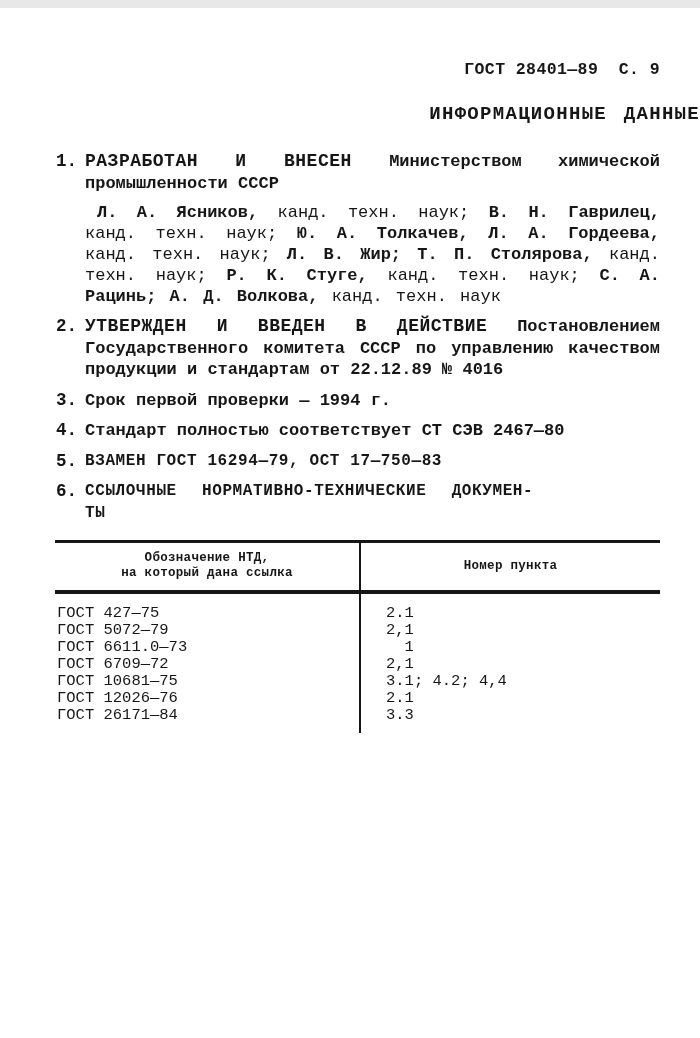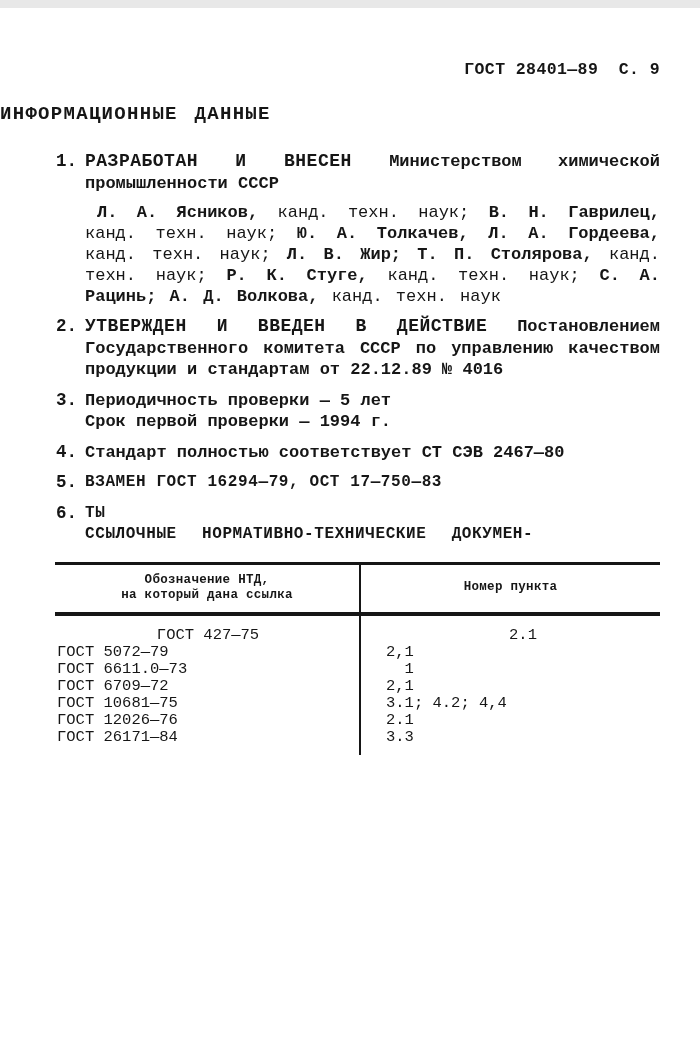--- a/index.html
+++ b/index.html
@@ -22,21 +22,21 @@
     padding-top:52px;
     margin-right:40px;
     text-align:right;
     font-weight:bold;
     font-size:16.5px;
     letter-spacing:.4px;
     white-space:pre;
   }
   .doc-title{
     margin:24px 0 0 0;
-    text-align:left;
+    text-align:right;
     font-size:19px;
     font-weight:bold;
     letter-spacing:1.3px;
     word-spacing:4px;
   }
   .content{
     margin:26px 40px 0 56px; 
     font-size:17px;
     line-height:21.5px;
   }
@@ -89,21 +89,21 @@
     border-right:2px solid var(--ink);
   }
   .ref-table td{
     font-size:15.5px;
     line-height:17px;
     padding:0;
     vertical-align:top;
   }
   .ref-table td.c1{padding-left:2px;white-space:pre;}
   .ref-table td.c2{padding-left:25px;white-space:pre;}
-  .ref-table tbody tr:first-child td{padding-top:11px;text-align:center;}
+  .ref-table tbody tr:first-child td{padding-top:11px;}
   .ref-table tbody tr:last-child td{padding-bottom:9px;}
 </style>
 </head>
 <body>
 
 <div class="page">
 
   <div class="running-head">ГОСТ 28401—89  С. 9</div>
 
   <h1 class="doc-title">ИНФОРМАЦИОННЫЕ ДАННЫЕ</h1>
@@ -121,21 +121,20 @@
     <div class="item">
       <div class="num">2.</div>
       <div class="body">
         <p class="para"><span class="seg-caps">УТВЕРЖДЕН  И  ВВЕДЕН  В ДЕЙСТВИЕ </span><span class="seg-bold">Постановлением Государственного комитета СССР по управлению качеством продукции и стандартам от 22.12.89 № 4016</span></p>
       </div>
     </div>
 
     <div class="item">
       <div class="num">3.</div>
       <div class="body">
-        <span class="boldline">Периодичность проверки — 5 лет</span>
         <span class="boldline">Срок первой проверки — 1994 г.</span>
       </div>
     </div>
 
     <div class="item">
       <div class="num">4.</div>
       <div class="body">
         <span class="boldline">Стандарт полностью соответствует СТ СЭВ 2467—80</span>
       </div>
     </div>
@@ -143,22 +142,22 @@
     <div class="item">
       <div class="num">5.</div>
       <div class="body">
         <span class="capsline">ВЗАМЕН ГОСТ 16294—79, ОСТ 17—750—83</span>
       </div>
     </div>
 
     <div class="item">
       <div class="num">6.</div>
       <div class="body">
+        <span class="capsline stretch">ССЫЛОЧНЫЕ НОРМАТИВНО-ТЕХНИЧЕСКИЕ ДОКУМЕН-</span>
         <span class="capsline">ТЫ</span>
-        <span class="capsline stretch">ССЫЛОЧНЫЕ НОРМАТИВНО-ТЕХНИЧЕСКИЕ ДОКУМЕН-</span>
       </div>
     </div>
 
   </div>
 
   <table class="ref-table">
     <thead>
       <tr>
         <th class="c1">Обозначение НТД,
 на который дана ссылка</th>

